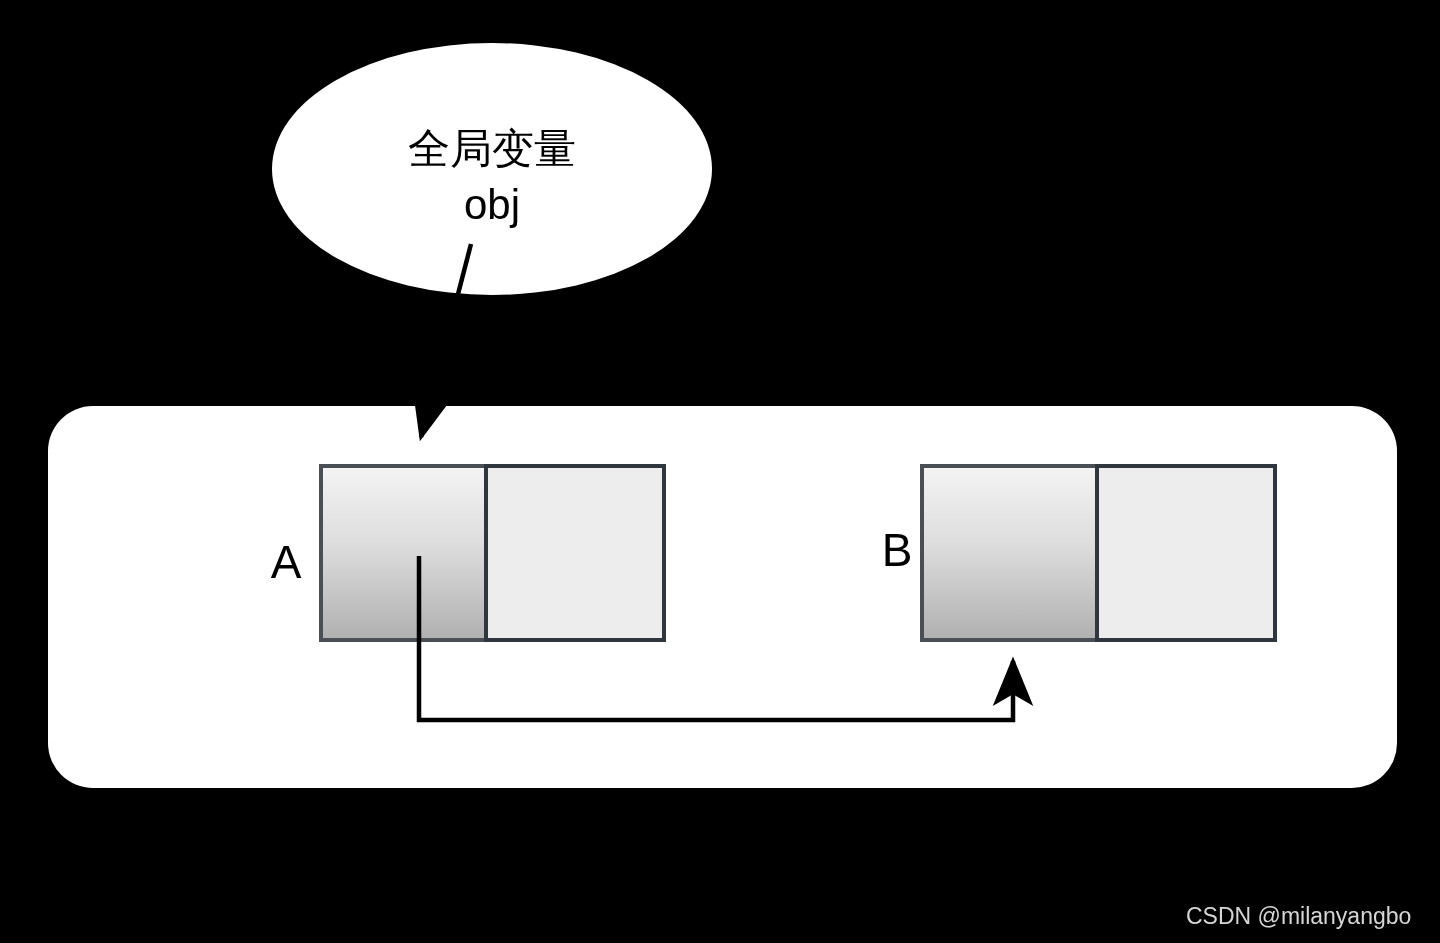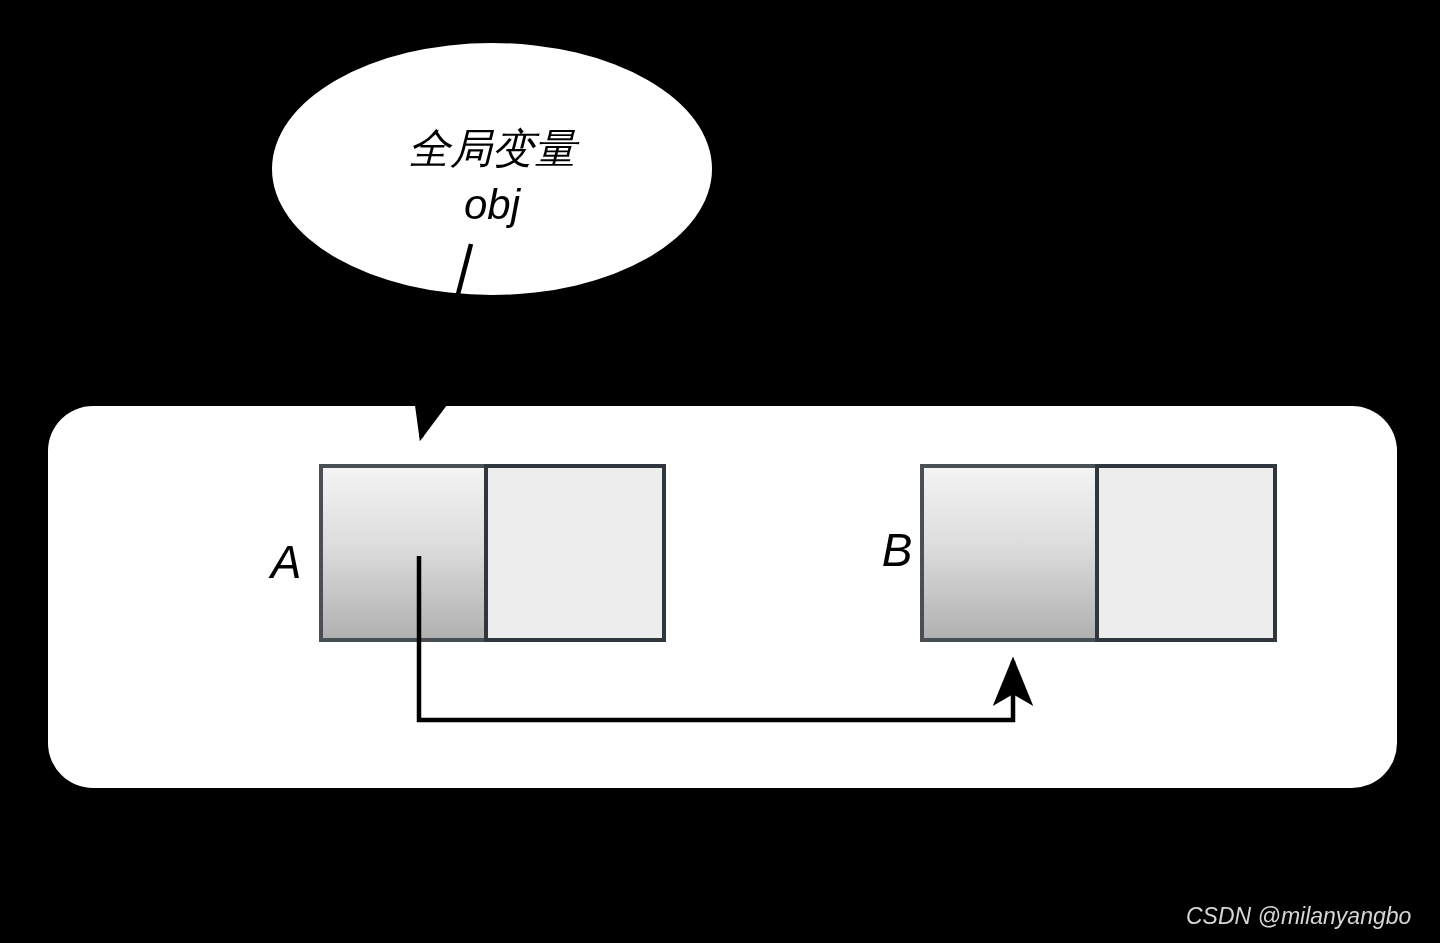--- a/index.html
+++ b/index.html
@@ -12,21 +12,20 @@
     width: 1440px;
     height: 943px;
     overflow: hidden;
     font-family: "Liberation Sans", "DejaVu Sans", sans-serif;
   }
   #stage {
     position: relative;
     width: 1440px;
     height: 943px;
     background: #1d4ed8;
-    font-style: italic;
   }
   #diagram-svg {
     position: absolute;
     left: 0;
     top: 0;
     width: 1440px;
     height: 943px;
     display: block;
   }
   .txt {

